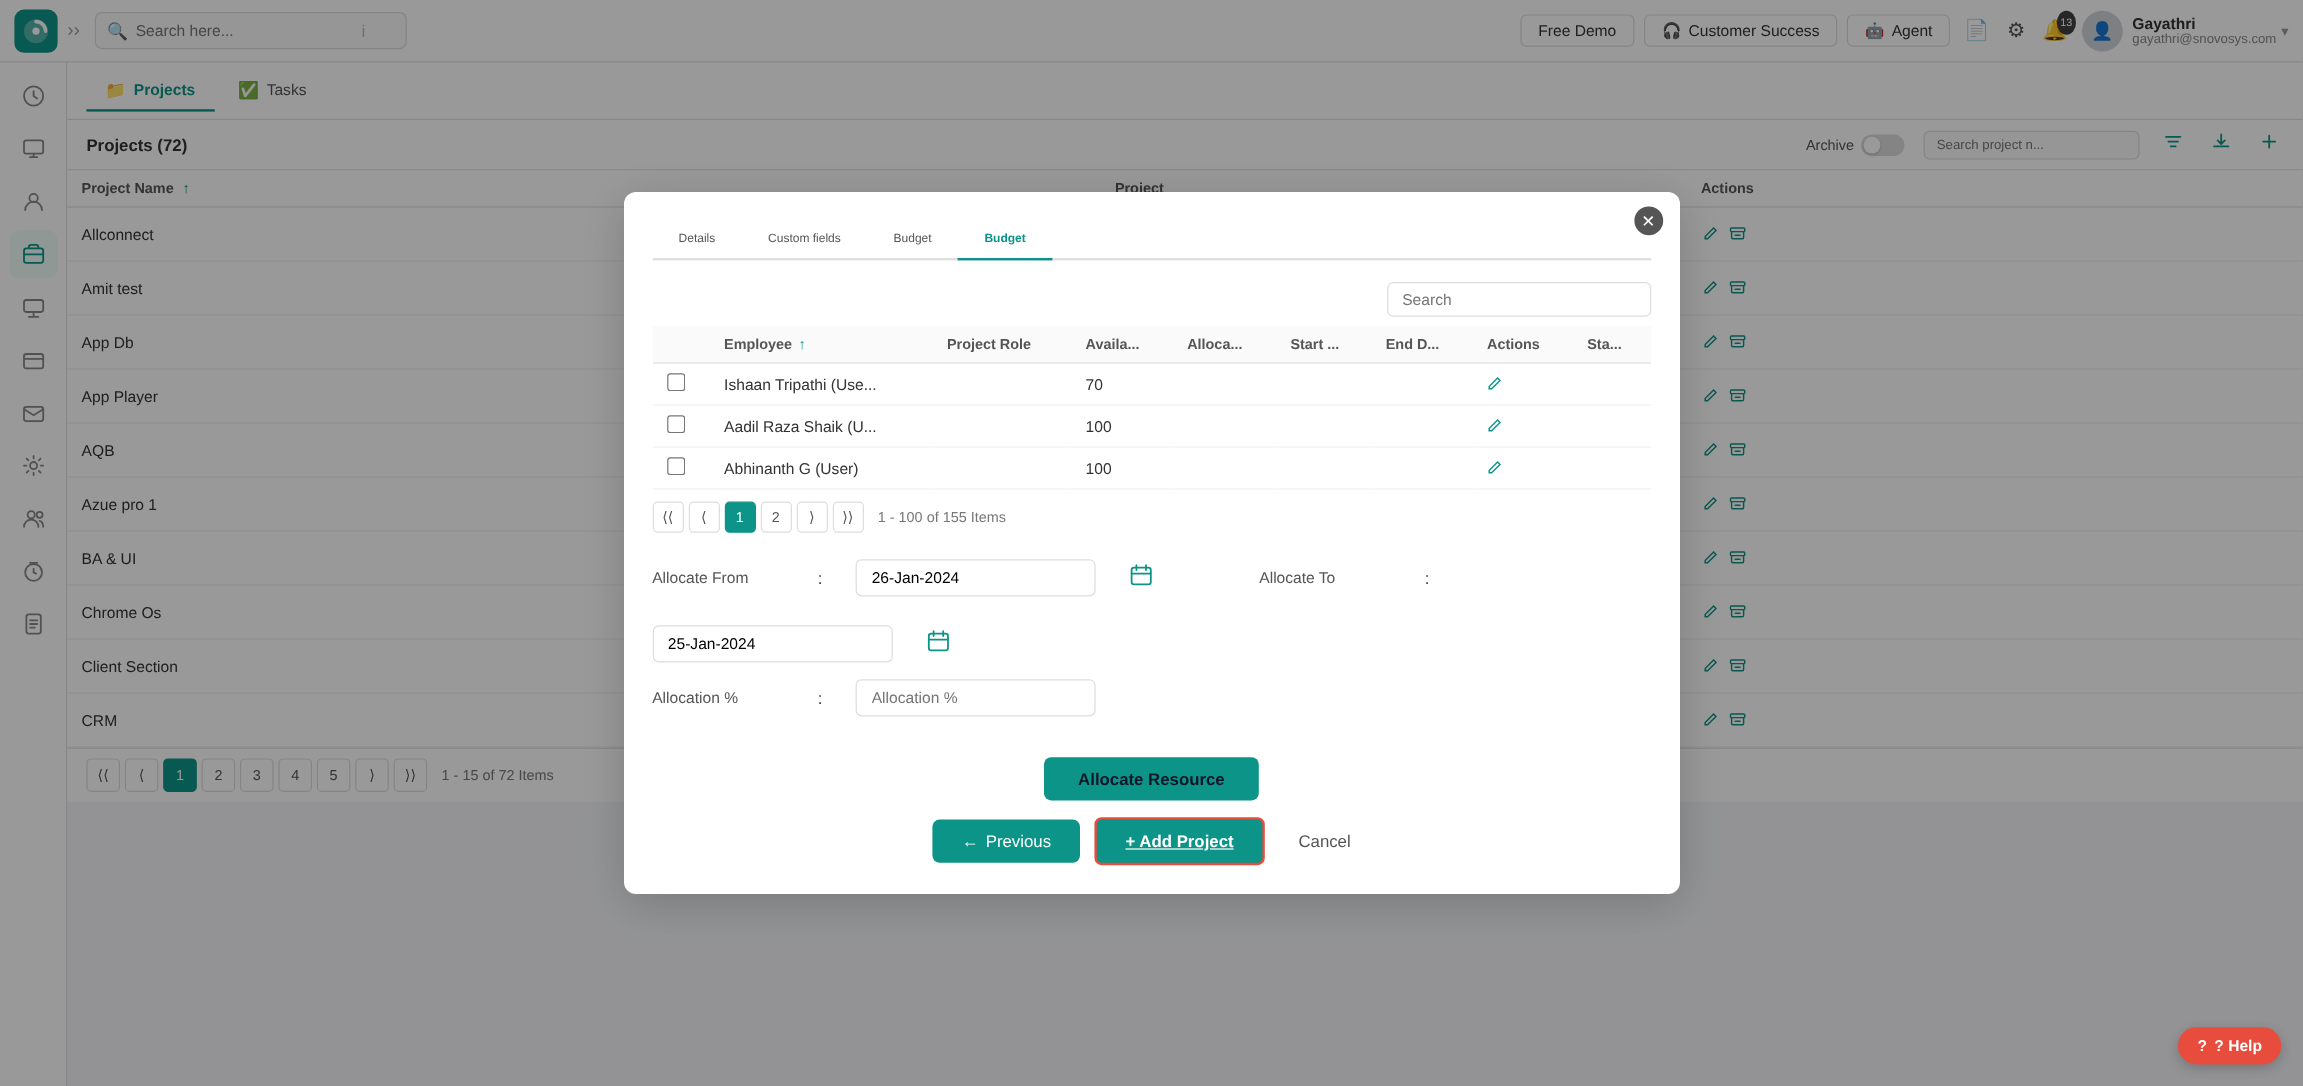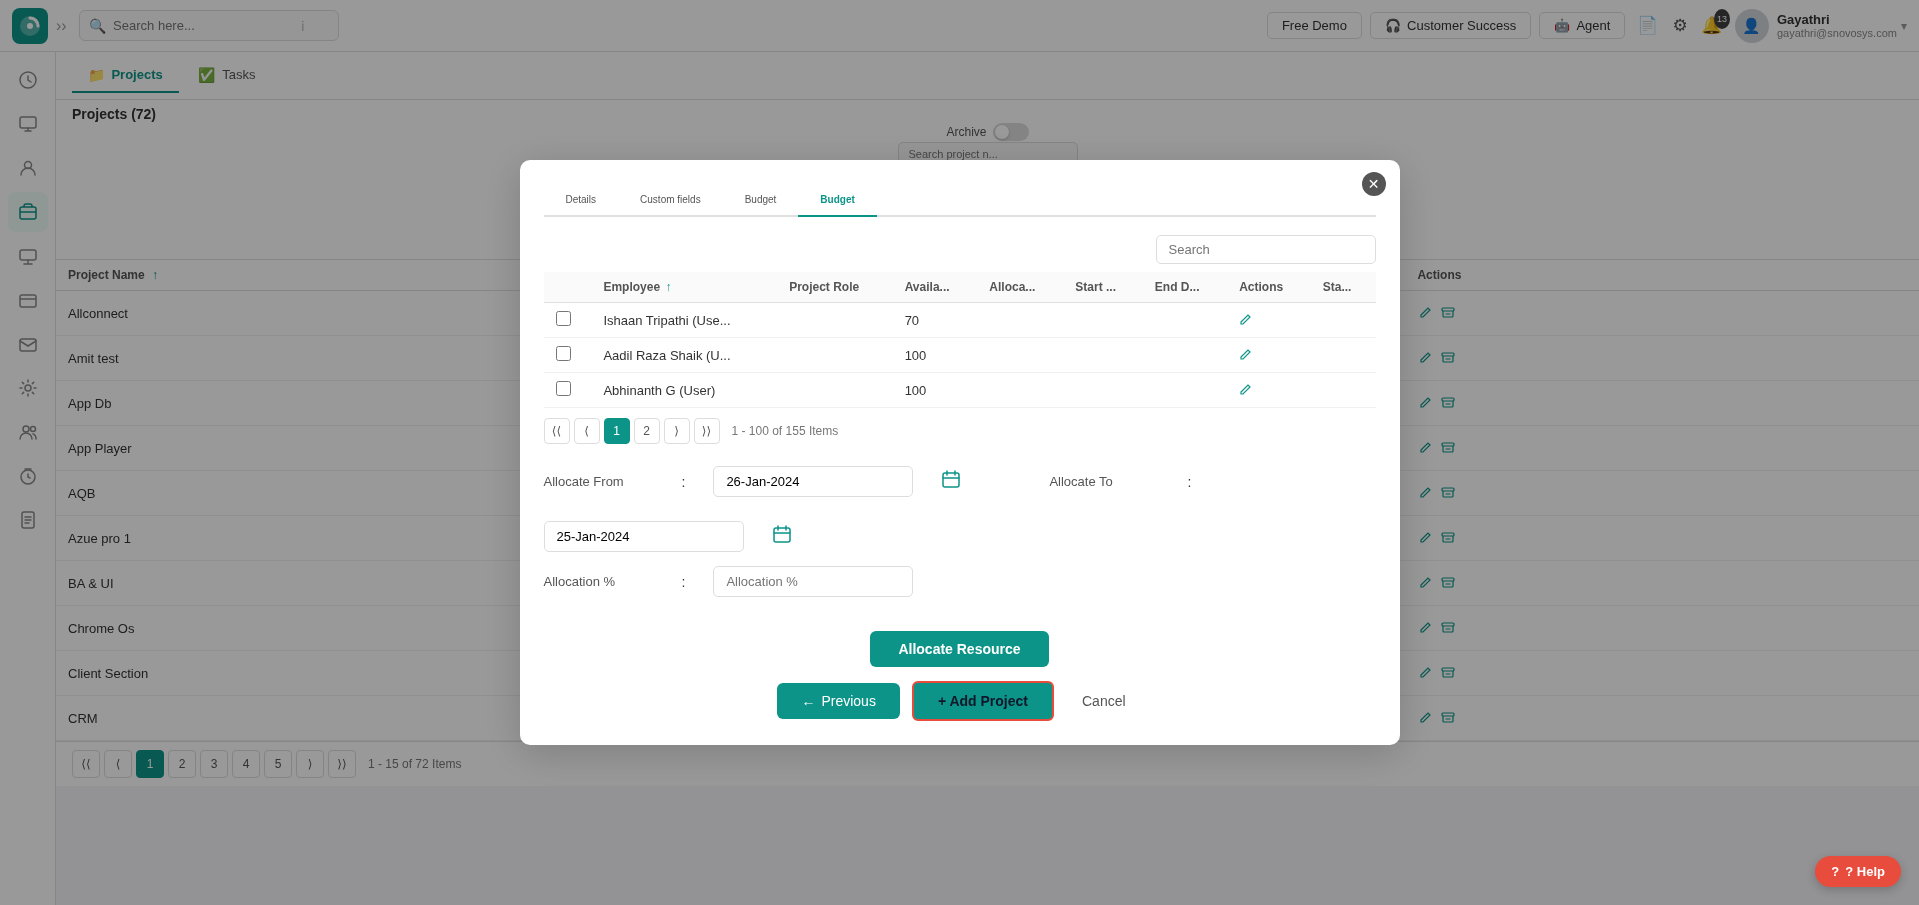--- a/index.html
+++ b/index.html
@@ -85,21 +85,21 @@
     .subtab {
       padding: 8px 16px; font-size: 13px; cursor: pointer; border-bottom: 2px solid transparent;
       color: #555; display: flex; align-items: center; gap: 6px;
     }
     .subtab.active { border-bottom-color: #0d9488; color: #0d9488; font-weight: 600; }
     .subtab-icon { font-size: 14px; }
 
     
     .toolbar {
       background: #fff; display: flex; align-items: center; padding: 6px 16px;
-      border-bottom: 1px solid #e0e0e0; gap: 1px; flex-direction: column;
+      border-bottom: 1px solid #e0e0e0; gap: 16px;
     }
     .toolbar-title { font-weight: 700; font-size: 14px; margin-right: auto; }
     .toolbar-search {
       border: 1px solid #ddd; border-radius: 5px; padding: 5px 10px;
       background: #fafafa; font-size: 11px; width: 180px; outline: none;
     }
     .toolbar-icon-btn {
       border: none; background: transparent; cursor: pointer; color: #0d9488;
       font-size: 16px; padding: 4px;
     }
@@ -206,35 +206,36 @@
     .alloc-label { font-size: 13px; color: #555; min-width: 110px; }
     .alloc-colon { margin: 0 4px; }
     .alloc-input {
       border: 1px solid #ddd; border-radius: 5px; padding: 7px 12px;
       font-size: 13px; width: 200px; outline: none; background: #fff;
     }
     .alloc-cal-btn { background: transparent; border: none; cursor: pointer; color: #0d9488; font-size: 18px; margin-left: 4px; }
 
     
     .alloc-resource-btn {
-      background: #0d9488; color: #ffffff; border: none; border-radius: 6px;
+      background: #0d9488; color: #0f172a; border: none; border-radius: 6px;
       padding: 10px 28px; font-size: 14px; font-weight: 600; cursor: pointer;
       margin: 8px auto 14px; display: block;
     }
 
     
     .modal-bottom-row { display: flex; align-items: center; justify-content: center; gap: 12px; }
     .prev-btn {
       background: #0d9488; color: #fff; border: none; border-radius: 6px;
       padding: 10px 24px; font-size: 14px; cursor: pointer; display: flex; align-items: center; gap: 6px;
     }
     .add-project-btn {
-      background: #0d9488; color: #0f172a; border: 2px solid #e74c3c; border-radius: 6px;
+      background: #0d9488; color: #ffffff; border: 2px solid #e74c3c; border-radius: 6px;
       padding: 10px 24px; font-size: 14px; cursor: pointer; display: flex; gap: 6px;
       font-weight: 600;
+      text-decoration: underline;
     }
     .cancel-btn {
       background: transparent; color: #555; border: none;
       padding: 10px 16px; font-size: 14px; cursor: pointer; text-align: center;
     }
 
     
     .help-btn {
       position: fixed; bottom: 18px; right: 18px;
       background: #e74c3c; color: #fff; border: none; border-radius: 20px;

